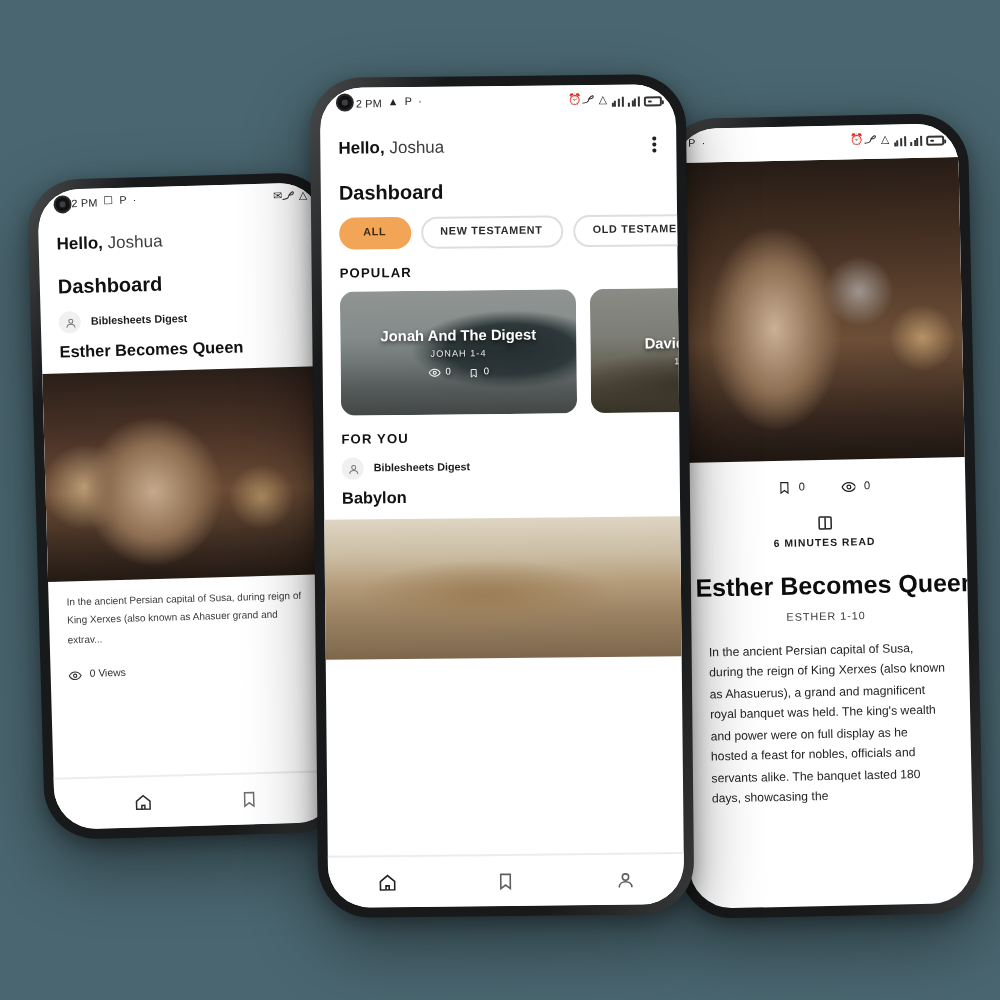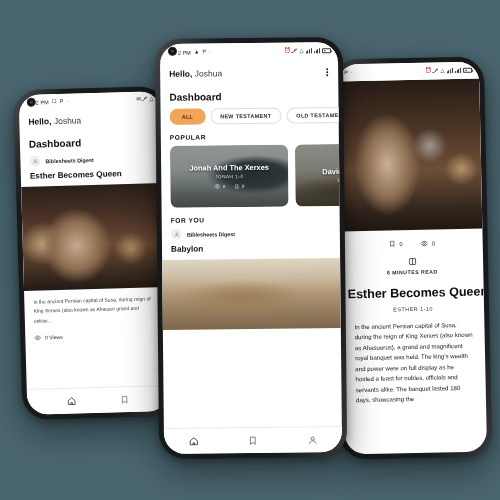--- a/index.html
+++ b/index.html
@@ -362,21 +362,21 @@
         <div class="chip active">ALL</div>
         <div class="chip">NEW TESTAMENT</div>
         <div class="chip">OLD TESTAMENT</div>
       </div>
 
       <div class="sec-title">POPULAR</div>
 
       <div class="hcards">
         <div class="hcard art-whale">
           <div class="shade"></div>
-          <div class="ctitle">Jonah And The Xerxes</div>
+          <div class="ctitle">Jonah And The Digest</div>
           <div class="cref">JONAH 1-4</div>
           <div class="cstats">
             <span>
               <svg width="6" height="6" viewBox="0 0 24 24" fill="none" stroke="#fff" stroke-width="2">
                 <path d="M1 12s4-7 11-7 11 7 11 7-4 7-11 7S1 12 1 12z"></path>
                   <circle cx="12" cy="12" r="3"></circle>
               </svg>
               <em style="font-style:normal">0</em>
             </span>
             <span>

